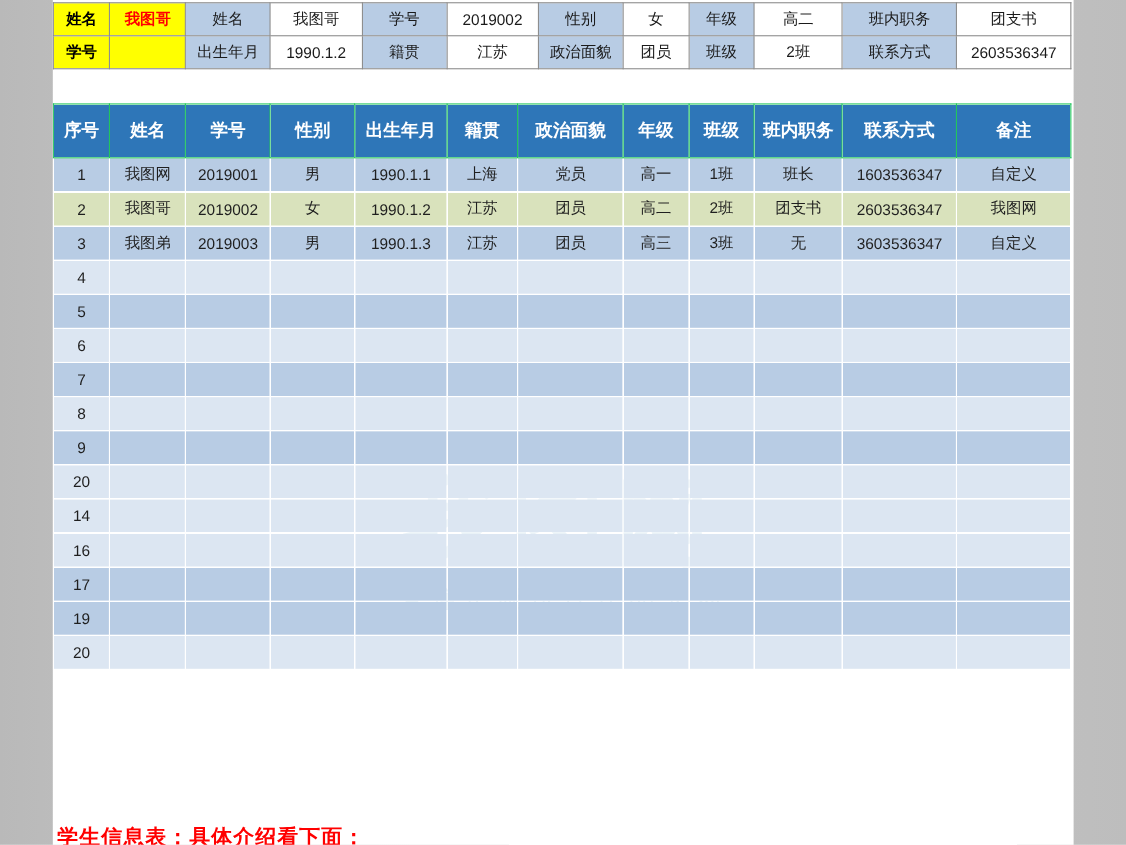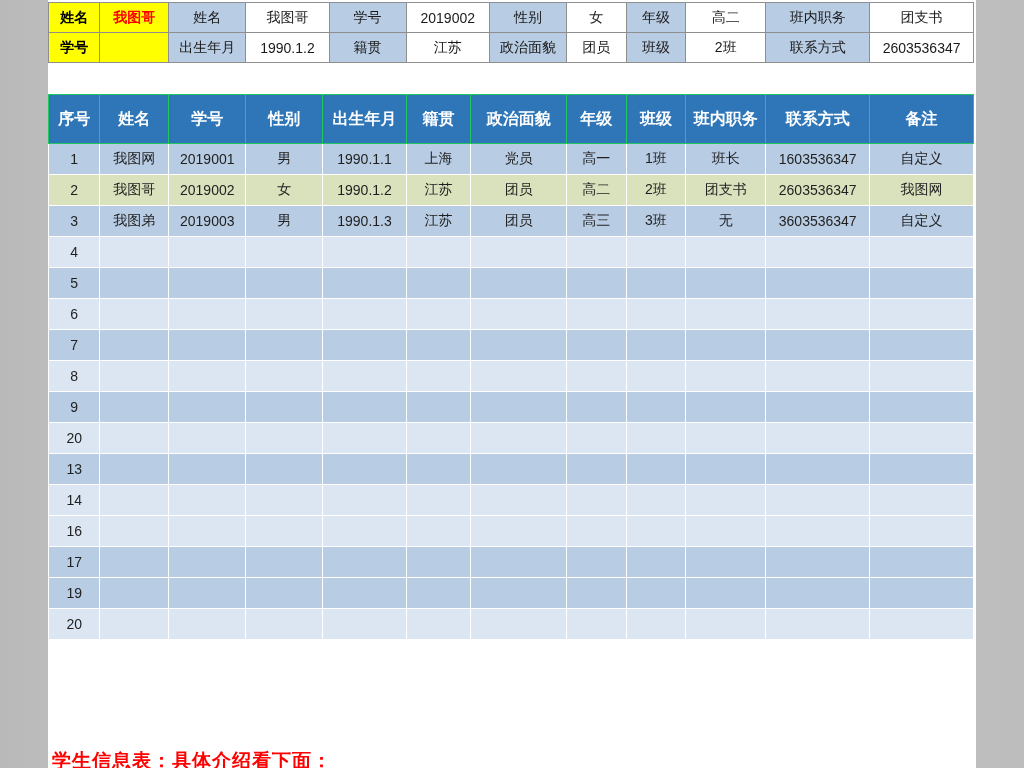--- a/index.html
+++ b/index.html
@@ -359,34 +359,20 @@
           <td></td>
           <td></td>
           <td></td>
           <td></td>
           <td></td>
           <td></td>
           <td></td>
           <td></td>
           <td></td>
         </tr>
-        <tr class="row-dark">
-          <td>13</td>
-          <td></td>
-          <td></td>
-          <td></td>
-          <td></td>
-          <td></td>
-          <td></td>
-          <td></td>
-          <td></td>
-          <td></td>
-          <td></td>
-          <td></td>
-        </tr>
         <tr class="row-light">
           <td>14</td>
           <td></td>
           <td></td>
           <td></td>
           <td></td>
           <td></td>
           <td></td>
           <td></td>
           <td></td>

